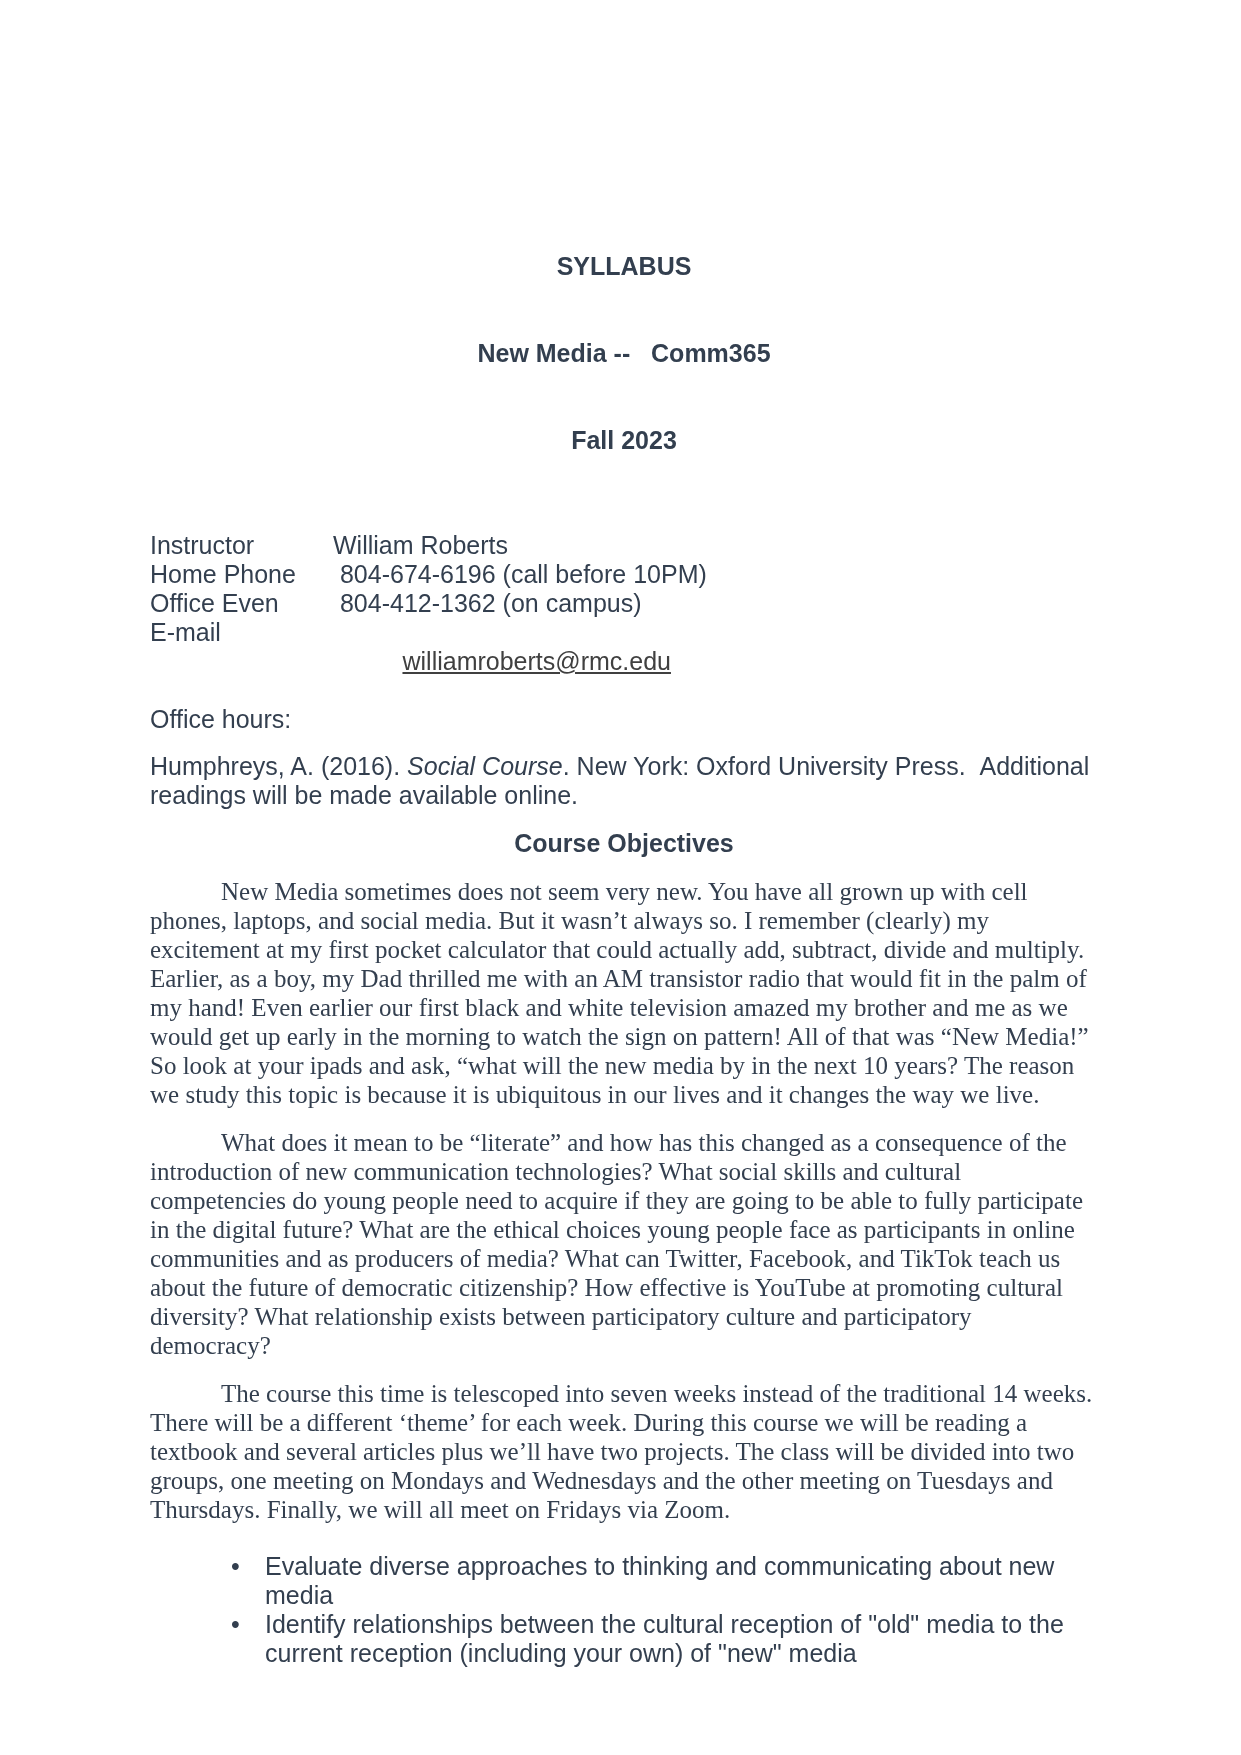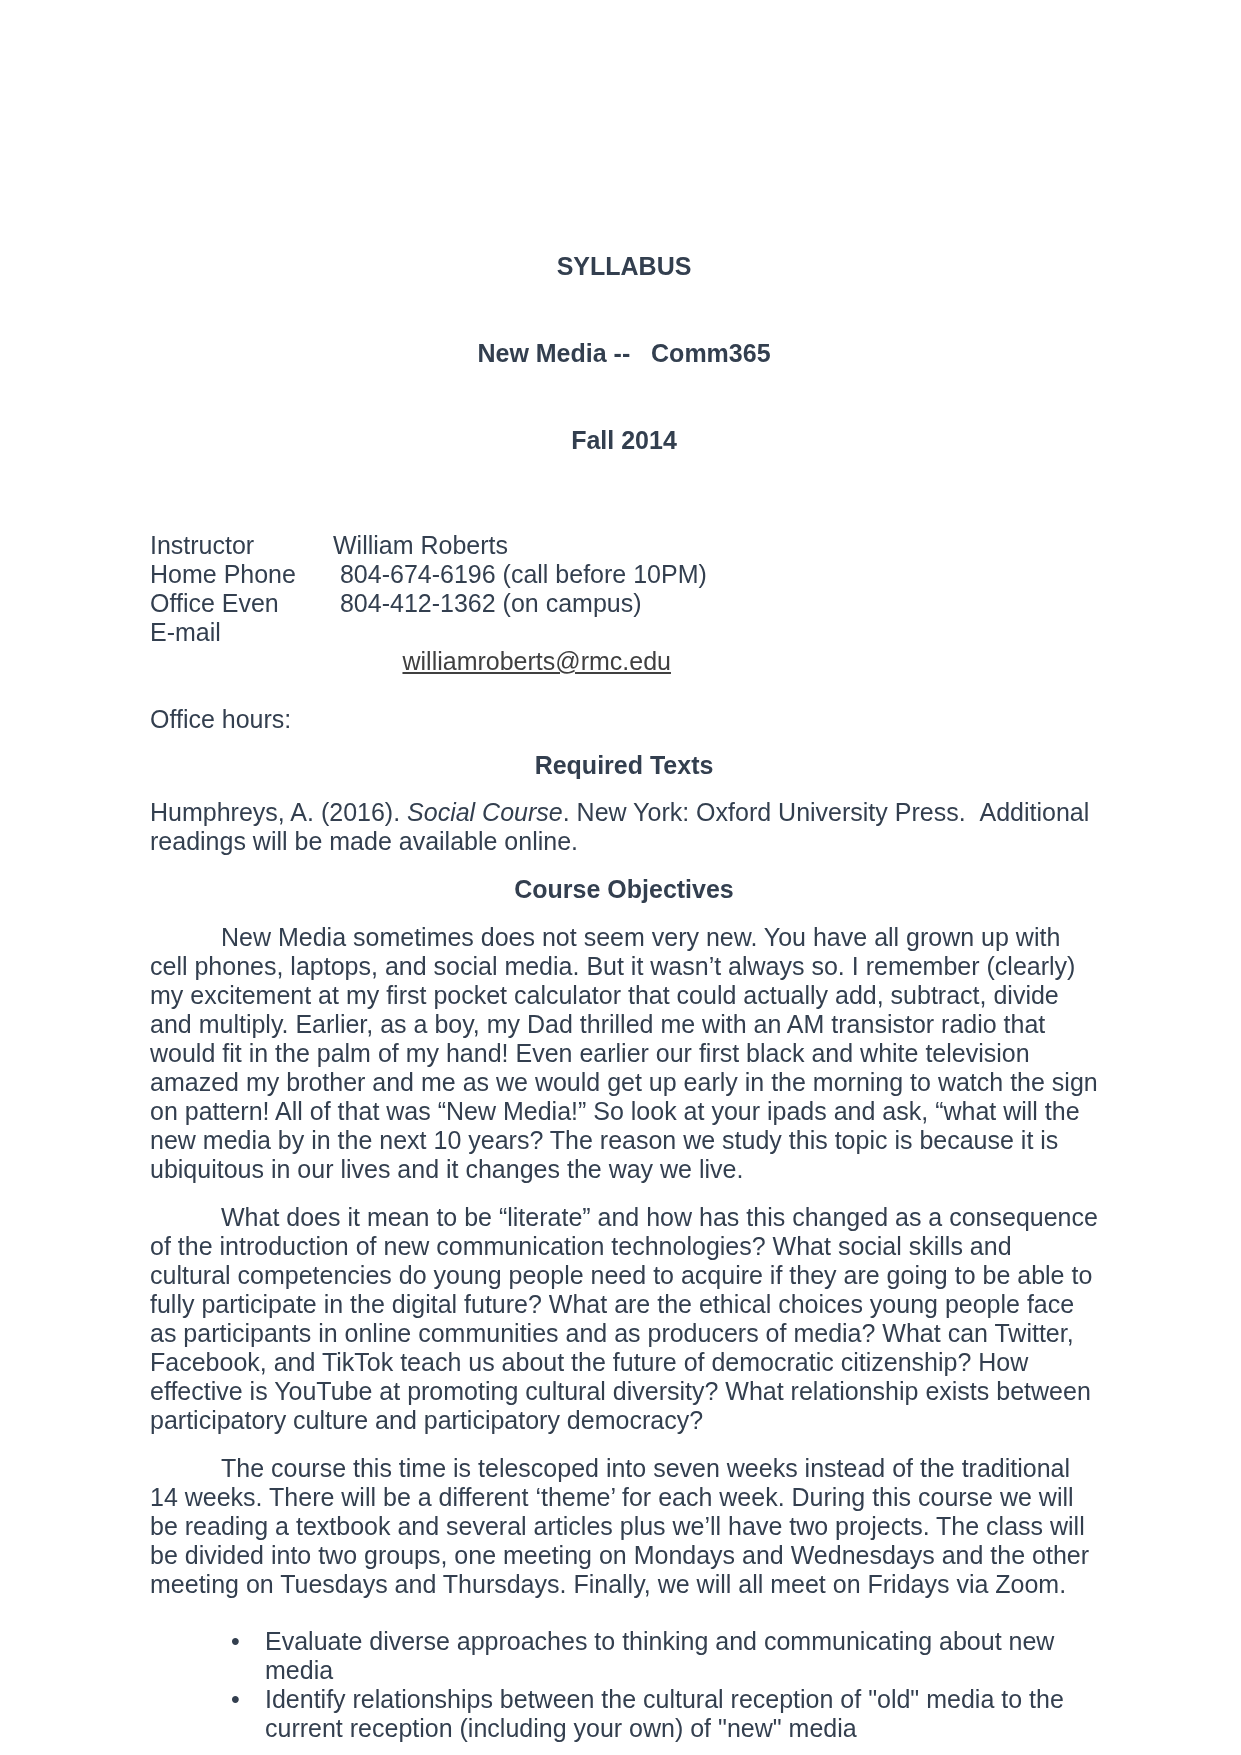--- a/index.html
+++ b/index.html
@@ -31,42 +31,42 @@
     color: #404040;
     text-decoration: underline;
     cursor: pointer;
   }
   .heading {
     text-align: center;
     font-weight: bold;
     margin: 17px 0 0 0;
   }
   .heading.space-lg { margin-top: 19px; }
-  .para { margin: 19px 0 0 0; white-space: pre-wrap; }
+  .para { margin: 19px 0 0 0; white-space: pre-wrap; font-family: Liberation Serif, serif; }
   .para.first-indent { text-indent: 71px; }
   .citation { margin: 18px 0 0 0; white-space: pre-wrap; }
   .italic { font-style: italic; }
   .bullet-list { margin-top: 28px; }
   .bullet-item { position: relative; padding-left: 115px; }
   .bullet-dot {
     position: absolute;
     left: 81px;
     top: 0;
   }
 </style>
 </head>
 <body>
 
 <div class="page">
   <div class="content">
 
     <div class="title-block">
       <span class="title-line">SYLLABUS</span>
       <span class="title-line">New Media -- &nbsp; Comm365</span>
-      <span class="title-line">Fall 2014</span>
+      <span class="title-line">Fall 2023</span>
     </div>
 
     <div class="info-block">
       <div class="info-row">
         <span class="info-label">Instructor</span>
         <span class="info-value">William Roberts</span>
       </div>
       <div class="info-row">
         <span class="info-label">Home Phone</span>
         <span class="info-value">&nbsp;804-674-6196 (call before 10PM)</span>
@@ -79,21 +79,20 @@
         <span class="info-label">E-mail</span>
         <span class="info-value">
           <a class="email-link">williamroberts@rmc.edu</a>
         </span>
       </div>
       <div class="info-row">
         <span class="info-label">Office hours:</span>
       </div>
     </div>
 
-    <div class="heading">Required Texts</div>
 
     <p class="citation"><span>Humphreys, A. (2016). </span><span class="italic">Social Course</span><span>. New York: Oxford University Press. &nbsp;Additional readings will be made available online.</span></p>
 
     <div class="heading space-lg">Course Objectives</div>
 
     <p class="para first-indent">New Media sometimes does not seem very new. You have all grown up with cell phones, laptops, and social media. But it wasn’t always so. I remember (clearly) my excitement at my first pocket calculator that could actually add, subtract, divide and multiply. Earlier, as a boy, my Dad thrilled me with an AM transistor radio that would fit in the palm of my hand! Even earlier our first black and white television amazed my brother and me as we would get up early in the morning to watch the sign on pattern! All of that was “New Media!” So look at your ipads and ask, “what will the new media by in the next 10 years? The reason we study this topic is because it is ubiquitous in our lives and it changes the way we live.</p>
     <p class="para first-indent">What does it mean to be “literate” and how has this changed as a consequence of the introduction of new communication technologies? What social skills and cultural competencies do young people need to acquire if they are going to be able to fully participate in the digital future? What are the ethical choices young people face as participants in online communities and as producers of media? What can Twitter, Facebook, and TikTok teach us about the future of democratic citizenship? How effective is YouTube at promoting cultural diversity? What relationship exists between participatory culture and participatory democracy?</p>
     <p class="para first-indent">The course this time is telescoped into seven weeks instead of the traditional 14 weeks. There will be a different ‘theme’ for each week. During this course we will be reading a textbook and several articles plus we’ll have two projects. The class will be divided into two groups, one meeting on Mondays and Wednesdays and the other meeting on Tuesdays and Thursdays. Finally, we will all meet on Fridays via Zoom.</p>
 
 

